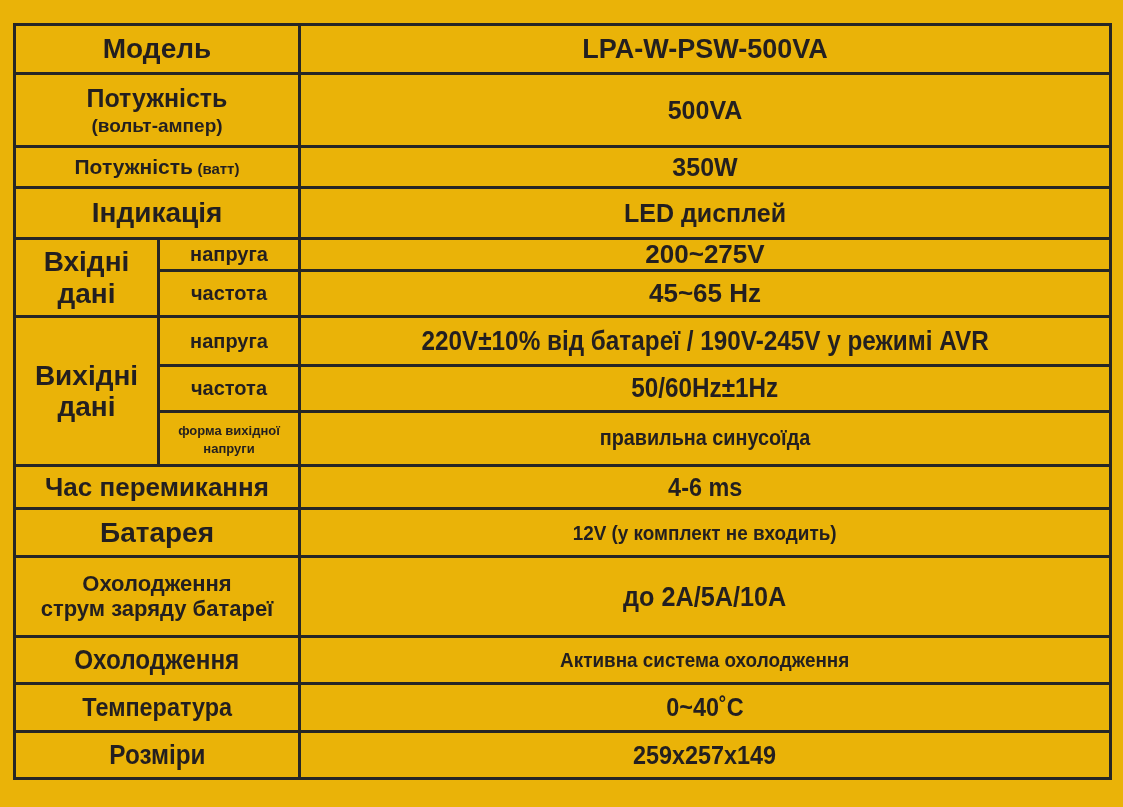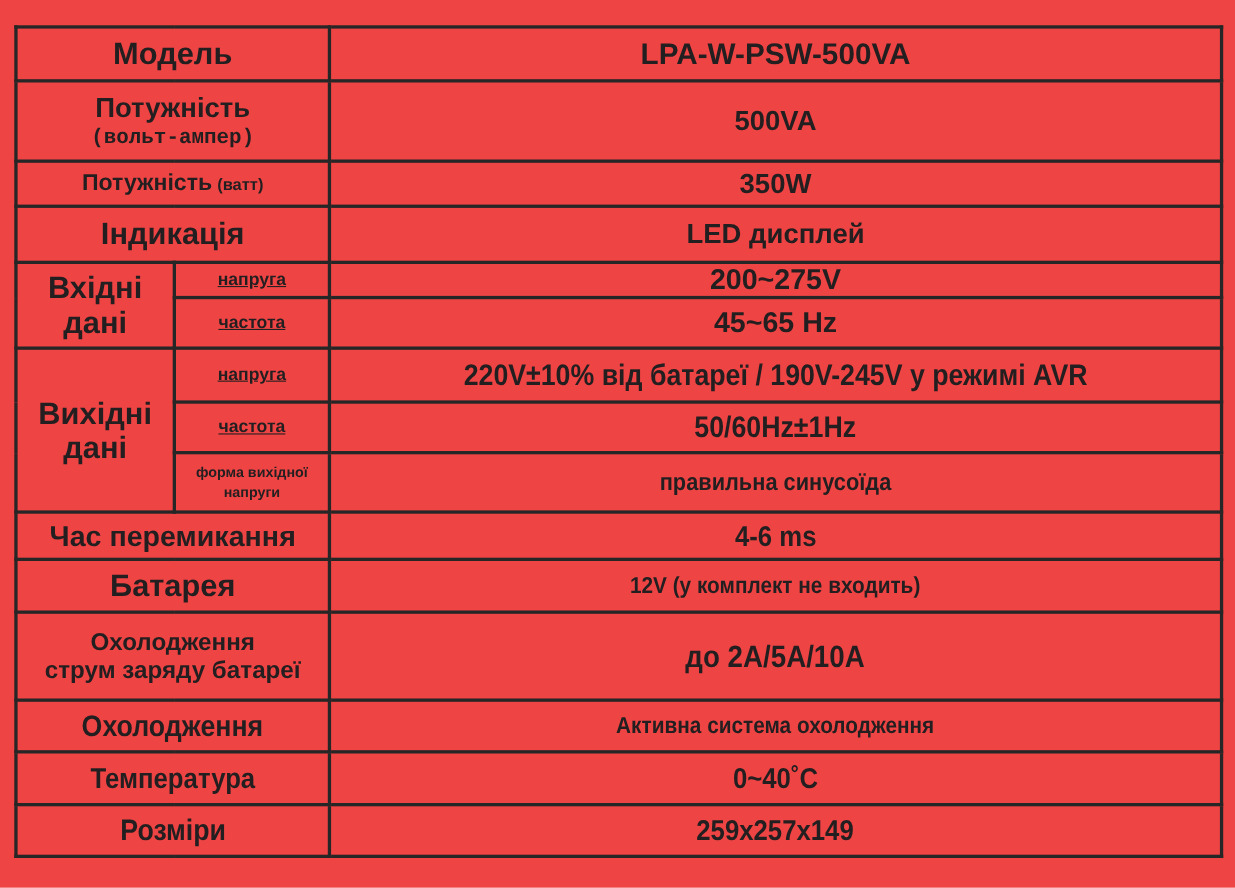--- a/index.html
+++ b/index.html
@@ -1,20 +1,20 @@
 <!DOCTYPE html>
 <html><head>
 <meta charset="utf-8">
 <style>
   html, body { margin: 0; padding: 0; }
   .page {
     position: relative;
     width: 1123px;
     height: 807px;
-    background: #ef4444;
+    background: #eab308;
     font-family: "Liberation Sans", sans-serif;
     overflow: hidden;
   }
   table.spec {
     position: absolute;
     left: 13px;
     top: 23px;
     width: 1099px;
     border-collapse: collapse;
     table-layout: fixed;
@@ -24,27 +24,27 @@
   table.spec td {
     border: 3px solid #262626;
     text-align: center;
     vertical-align: middle;
     padding: 0 4px;
     line-height: 1.12;
     overflow: hidden;
   }
   .group-cell { line-height: 1.22; }
   .block { display: block; }
-  .note-block { display: block; margin-top: 3px; font-family: Liberation Mono, monospace; }
+  .note-block { display: block; margin-top: 3px; }
   .cond { display: inline-block; transform: scaleX(0.90); transform-origin: 50% 50%; white-space: nowrap; }
   .fs28 { font-size: 28px; }
   .fs27 { font-size: 27px; }
   .fs26 { font-size: 26px; }
   .fs25 { font-size: 25px; }
-  .fs24 { font-size: 16px; text-decoration: underline; }
+  .fs24 { font-size: 20px; }
   .fs22 { font-size: 22px; }
   .fs21 { font-size: 21px; }
   .fs19 { font-size: 19px; }
   .fs15 { font-size: 15px; }
   .fs13 { font-size: 13px; }
 </style>
 </head>
 <body>
 
 <div class="page">

